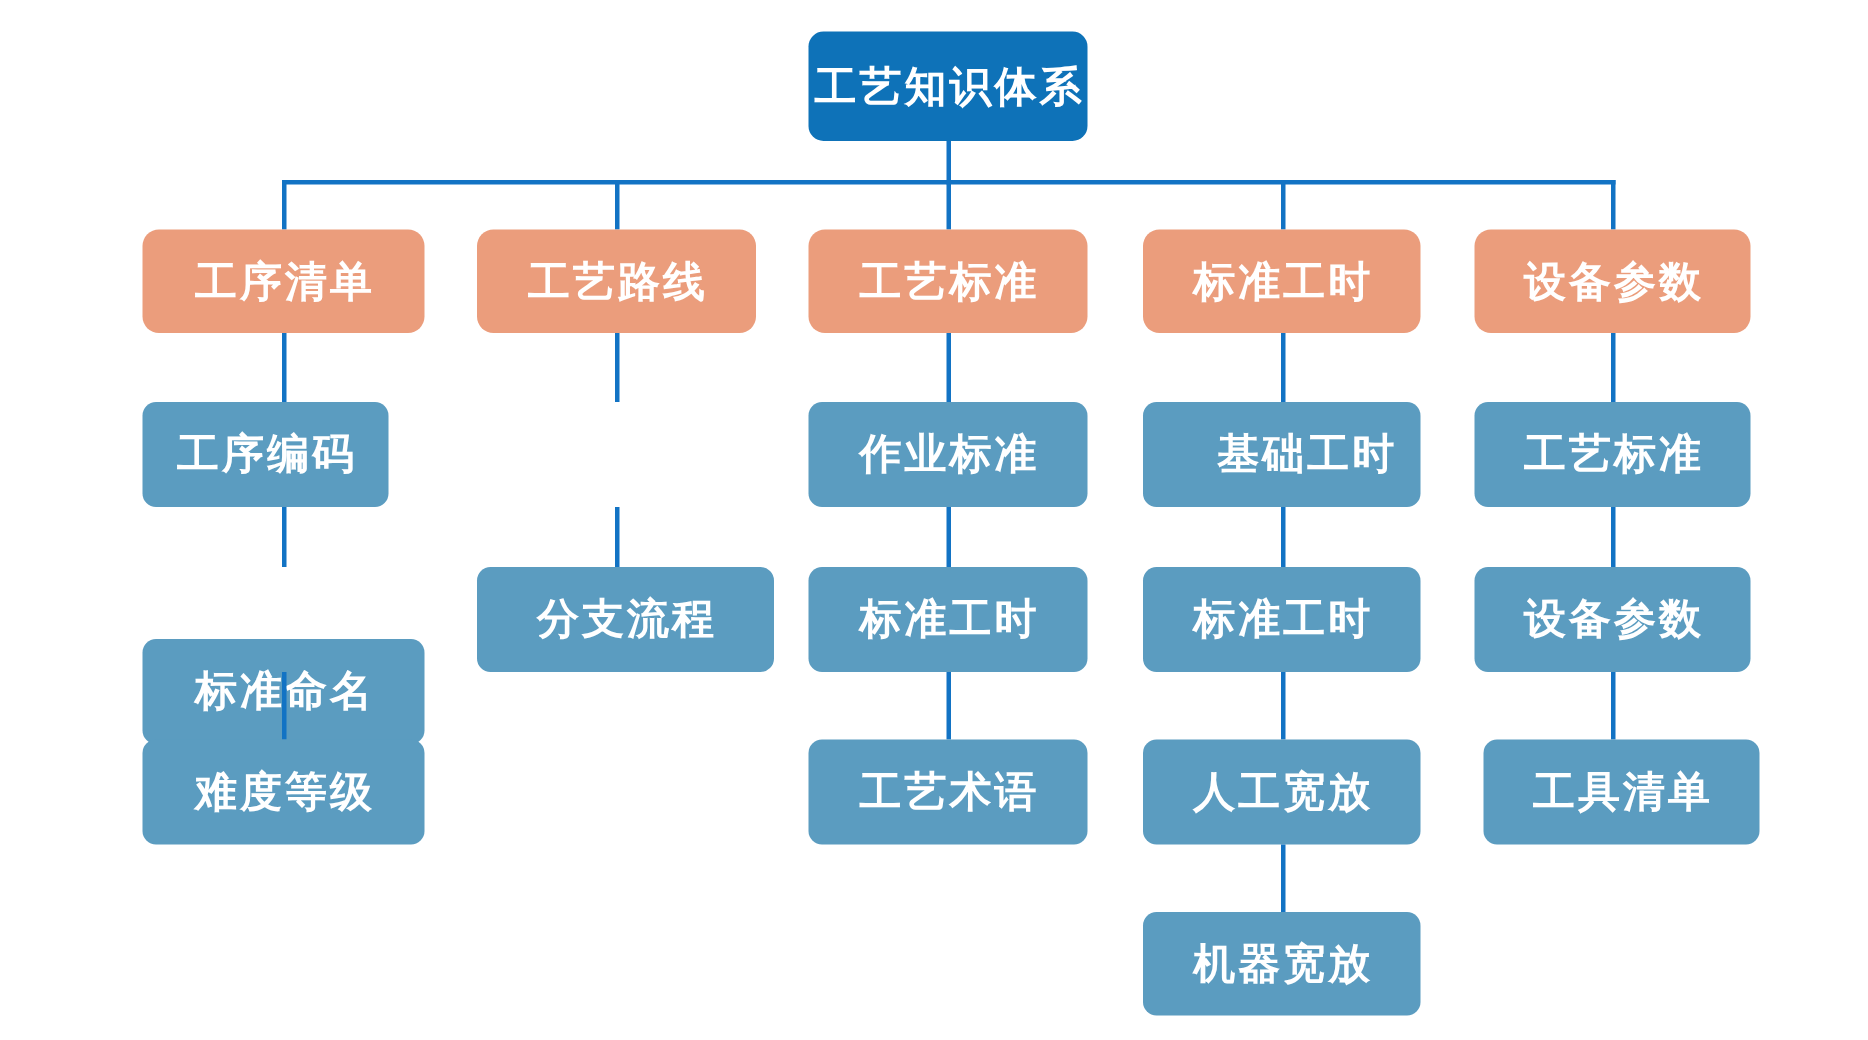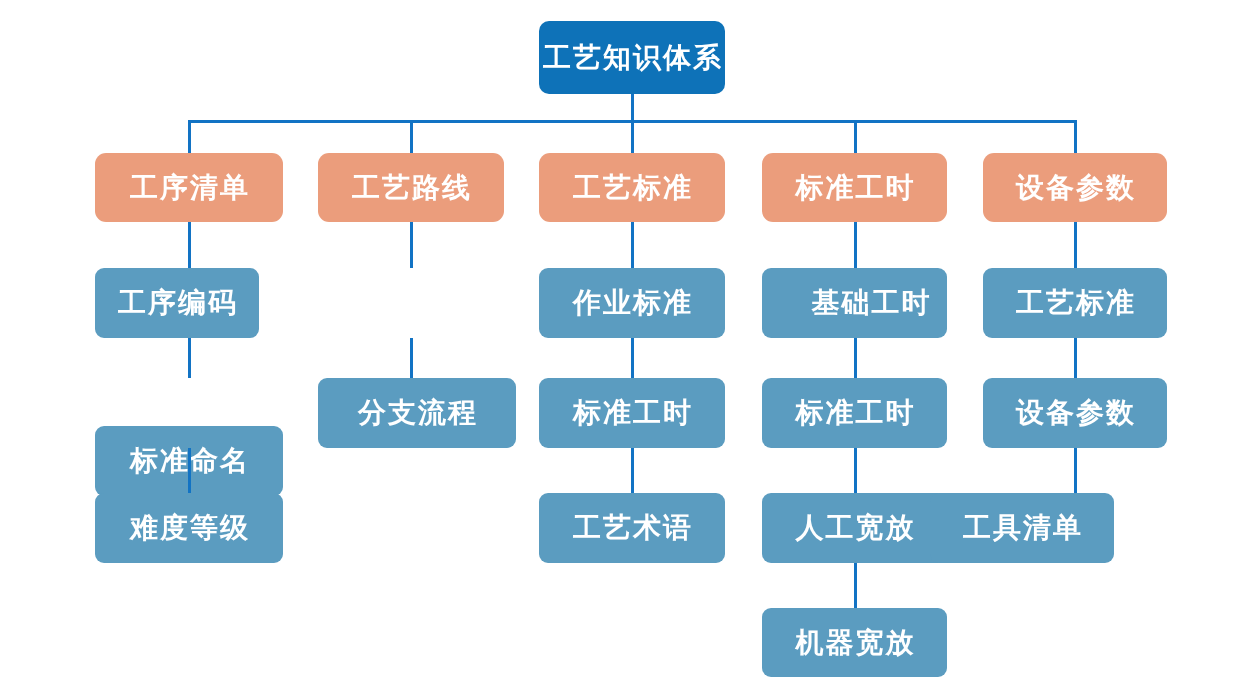--- a/index.html
+++ b/index.html
@@ -76,14 +76,14 @@
     <div class="node leaf" style="left: 762px; top: 493px; width: 185px; height: 70px;">人工宽放</div>
     <div class="line" style="left: 854px; top: 563px; width: 3px; height: 45px;"></div>
     <div class="node leaf" style="left: 762px; top: 608px; width: 185px; height: 69px;">机器宽放</div>
     <div class="line" style="left: 1074px; top: 120px; width: 3px; height: 33px;"></div>
     <div class="node branch" style="left: 983px; top: 153px; width: 184px; height: 69px;">设备参数</div>
     <div class="line" style="left: 1074px; top: 222px; width: 3px; height: 46px;"></div>
     <div class="node leaf" style="left: 983px; top: 268px; width: 184px; height: 70px;">工艺标准</div>
     <div class="line" style="left: 1074px; top: 338px; width: 3px; height: 40px;"></div>
     <div class="node leaf" style="left: 983px; top: 378px; width: 184px; height: 70px;">设备参数</div>
     <div class="line" style="left: 1074px; top: 448px; width: 3px; height: 45px;"></div>
-    <div class="node leaf" style="left: 930px; top: 493px; width: 184px; height: 70px;">工具清单</div>
+    <div class="node leaf" style="left: 989px; top: 493px; width: 184px; height: 70px;">工具清单</div>
   </div>
 
 </body></html>

